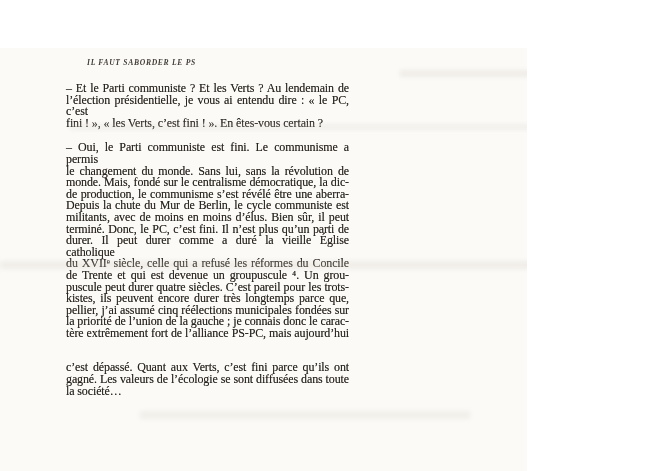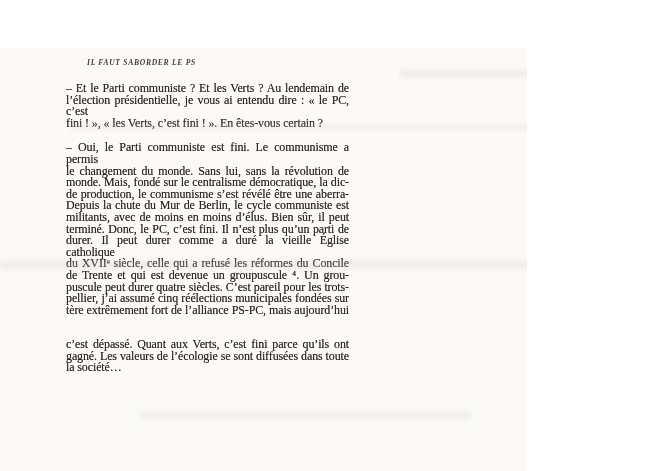--- a/index.html
+++ b/index.html
@@ -95,21 +95,23 @@
         <div class="line">le changement du monde. Sans lui, sans la révolution de</div>
         <div class="line">monde. Mais, fondé sur le centralisme démocratique, la dic-</div>
         <div class="line">de production, le communisme s’est révélé être une aberra-</div>
         <div class="line">Depuis la chute du Mur de Berlin, le cycle communiste est</div>
         <div class="line">militants, avec de moins en moins d’élus. Bien sûr, il peut</div>
         <div class="line">terminé. Donc, le PC, c’est fini. Il n’est plus qu’un parti de</div>
         <div class="line">durer. Il peut durer comme a duré la vieille Église catholique</div>
         <div class="line">du XVIIᵉ siècle, celle qui a refusé les réformes du Concile</div>
         <div class="line">de Trente et qui est devenue un groupuscule ⁴. Un grou-</div>
         <div class="line">puscule peut durer quatre siècles. C’est pareil pour les trots-</div>
+        <div class="line">kistes, ils peuvent encore durer très longtemps parce que,</div>
         <div class="line">pellier, j’ai assumé cinq réélections municipales fondées sur</div>
+        <div class="line">la priorité de l’union de la gauche ; je connais donc le carac-</div>
         <div class="line">tère extrêmement fort de l’alliance PS-PC, mais aujourd’hui</div>
       </div>
       <div class="paragraph">
         <div class="line">c’est dépassé. Quant aux Verts, c’est fini parce qu’ils ont</div>
         <div class="line">gagné. Les valeurs de l’écologie se sont diffusées dans toute</div>
         <div class="line short">la société…</div>
       </div>
     </div>
 
   <div class="page-number">88</div>

